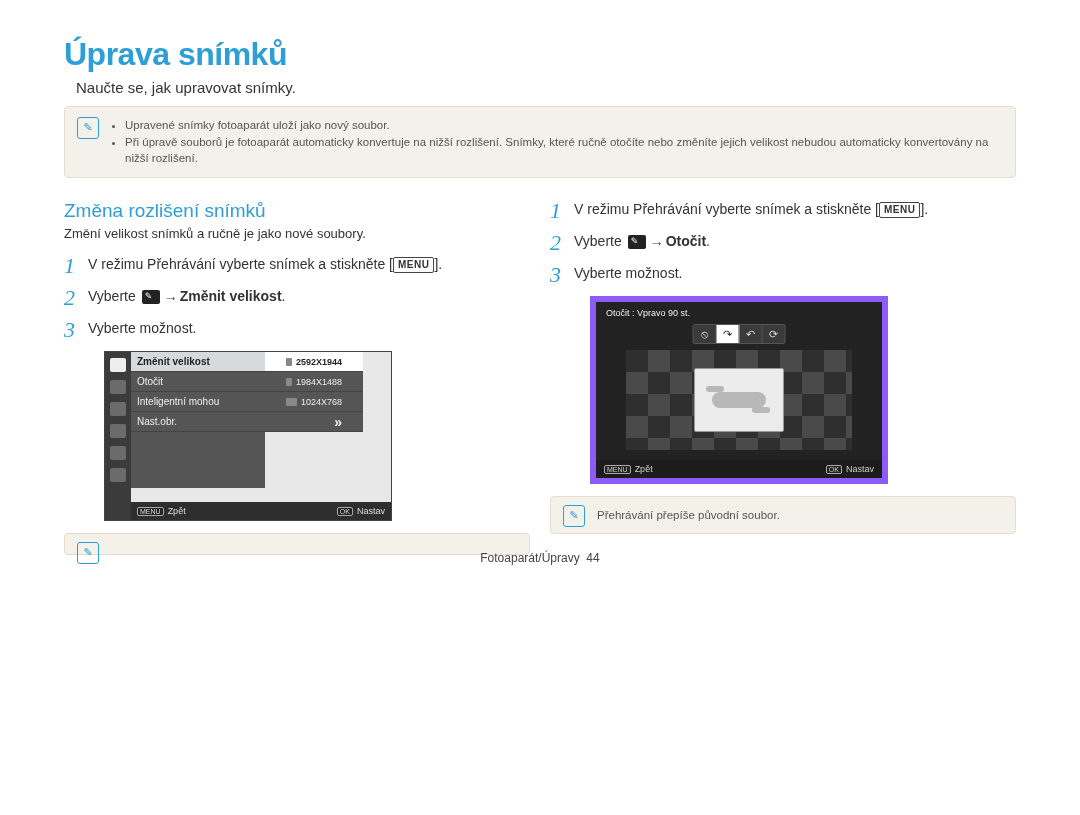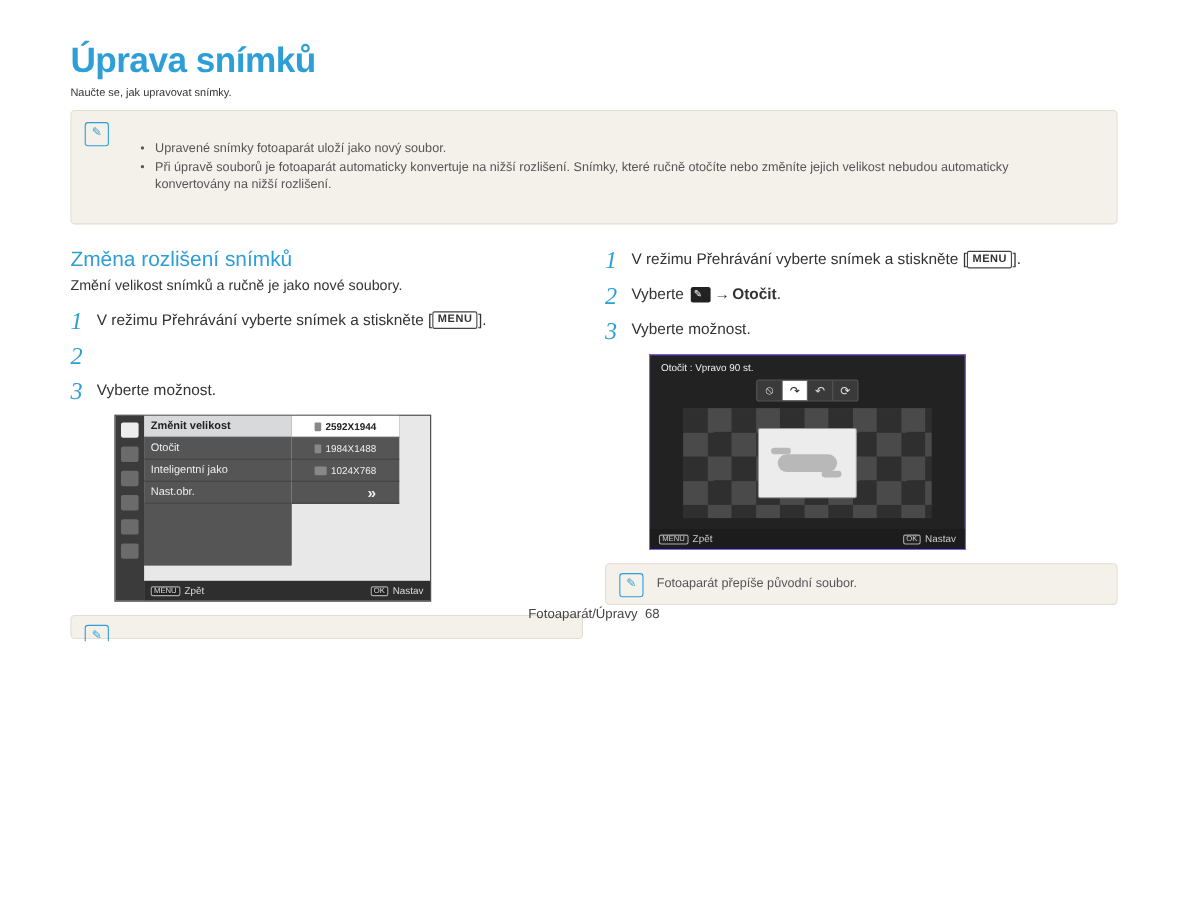--- a/index.html
+++ b/index.html
@@ -1,21 +1,21 @@
 <!DOCTYPE html>
 <html><head>
 <meta charset="utf-8">
 <style>
   html,body{margin:0;padding:0;font-family:Arial,Helvetica,sans-serif;color:#333;background:#fff}
   .page{width:1080px;height:583px;box-sizing:border-box;padding:36px 64px 0 64px;position:relative}
   h1{color:#2e9fd6;font-size:32px;font-weight:600;margin:0 0 6px 0;letter-spacing:-0.5px}
-  .intro{font-size:10px;margin:0 0 10px 0}
+  .intro{font-size:15px;margin:0 0 10px 12px}
   .notebox{background:#f4f1ea;border:1px solid #e5ddd0;border-radius:4px;padding:10px 14px 10px 46px;position:relative;font-size:11.5px;line-height:1.45;color:#555;margin-bottom:22px}
   .notebox .note-icon{position:absolute;left:12px;top:10px;width:20px;height:20px;border:1.5px solid #2e9fd6;border-radius:3px;color:#2e9fd6;display:flex;align-items:center;justify-content:center;font-size:11px}
-  .notebox ul{margin:16px;padding-left:14px}
+  .notebox ul{margin:0;padding-left:14px}
   .columns{display:flex;gap:20px}
   .col{flex:1;min-width:0}
   h2{color:#2e9fd6;font-size:19px;font-weight:500;margin:0 0 4px 0}
   .subtitle{font-size:13px;margin:0 0 14px 0}
   .step{display:flex;align-items:flex-start;gap:8px;font-size:14px;margin-bottom:10px;line-height:1.4}
   .step .num{color:#2e9fd6;font-family:'Times New Roman',serif;font-style:italic;font-size:22px;min-width:16px;line-height:1}
   .menu-label{border:1px solid #444;border-radius:2px;padding:0 4px;font-size:10px;font-weight:bold;letter-spacing:0.5px;display:inline-block;line-height:14px;vertical-align:middle}
   .arrow{display:inline-block;margin:0 2px;font-weight:bold}
   .emph{font-weight:bold}
   .edit-icon{display:inline-block;width:18px;height:14px;background:#222;border-radius:2px;vertical-align:middle;position:relative;margin:0 2px}
@@ -31,21 +31,21 @@
   .menu-row.fill{height:56px;border:0;background:#555}
   .res-panel{position:absolute;left:160px;top:0;width:98px;background:#555}
   .res-row{height:19px;display:flex;align-items:center;padding:0 21px;color:#eee;gap:4px;border-bottom:1px solid #444;font-size:9px}
   .res-row.sel{background:#fff;color:#222;font-weight:bold}
   .res-row .chip{width:11px;height:8px;background:#888;border-radius:1px}
   .res-row .more{font-weight:bold;font-size:14px;margin-left:auto}
   .lcd-footer{position:absolute;left:26px;right:0;bottom:0;height:18px;background:#2e2e2e;color:#ddd;display:flex;align-items:center;font-size:9px;padding:0 6px;gap:4px}
   .kbd{border:1px solid #aaa;border-radius:2px;padding:0 2px;font-size:7px;background:#222}
   .lcd-footer .mid{flex:1}
   
-  .lcd2{width:286px;height:176px;border:1px solid #8b5cf6;background:#222;margin:6px 0 12px 40px;position:relative;font-size:10px;color:#ddd}
+  .lcd2{width:286px;height:176px;border:6px solid #8b5cf6;background:#222;margin:6px 0 12px 40px;position:relative;font-size:10px;color:#ddd}
   .lcd2-title{position:absolute;left:10px;top:6px;font-size:9px;color:#eee}
   .rot-bar{position:absolute;top:22px;left:50%;transform:translateX(-50%);display:flex;background:#3a3a3a;border:1px solid #555;border-radius:2px;overflow:hidden}
   .rot-btn{width:22px;height:18px;display:flex;align-items:center;justify-content:center;color:#ddd;font-size:11px;border-right:1px solid #555}
   .rot-btn.sel{background:#fff;color:#222}
   .rot-btn:last-child{border-right:0}
   .checker{position:absolute;left:30px;right:30px;top:48px;bottom:28px;
     background:conic-gradient(#4a4a4a 25%,#2f2f2f 0 50%,#4a4a4a 0 75%,#2f2f2f 0);
     background-size:44px 44px;display:flex;align-items:center;justify-content:center}
   .photo{width:88px;height:62px;background:#ececec;border:1px solid #999;border-radius:2px;display:flex;align-items:center;justify-content:center}
   .body{width:54px;height:16px;background:#b8b8b8;border-radius:8px;position:relative}
@@ -81,39 +81,42 @@
       <p class="subtitle">Změní velikost snímků a ručně je jako nové soubory.</p>
 
       <div class="step">
         <span class="num">1</span>
         <span>
           <span>V režimu Přehrávání vyberte snímek a stiskněte [</span><span class="menu-label">MENU</span><span>].</span>
         </span>
       </div>
       <div class="step">
         <span class="num">2</span>
+        <span>
+          <span>Vyberte </span><span class="edit-icon"></span><span class="arrow"> → </span><span class="emph">Změnit velikost</span><span>.</span>
+        </span>
       </div>
       <div class="step">
         <span class="num">3</span>
         <span>Vyberte možnost.</span>
       </div>
 
       <div class="lcd">
         <div class="lcd-side">
           <div class="side-ic sel"></div>
           <div class="side-ic"></div>
           <div class="side-ic"></div>
           <div class="side-ic"></div>
           <div class="side-ic"></div>
           <div class="side-ic"></div>
         </div>
         <div class="menu-panel">
           <div class="menu-row sel">Změnit velikost</div>
           <div class="menu-row">Otočit</div>
-          <div class="menu-row">Inteligentní jako</div>
+          <div class="menu-row">Inteligentní mohou</div>
           <div class="menu-row">Nast.obr.</div>
           <div class="menu-row fill"></div>
         </div>
         <div class="res-panel">
           <div class="res-row sel">
               <span class="chip"></span>
               <span>2592X1944</span>
             </div>
           <div class="res-row">
               <span class="chip"></span>
@@ -177,21 +180,21 @@
           <span class="kbd">MENU</span>
           <span>Zpět</span>
           <span class="mid"></span>
           <span class="kbd">OK</span>
           <span>Nastav</span>
         </div>
       </div>
 
       <div class="smallnote">
         <div class="note-icon">✎</div>
-        <span>Fotoaparát přepíše původní soubor.</span>
+        <span>Přehrávání přepíše původní soubor.</span>
       </div>
     </div>
   </div>
 
   <div class="page-footer">
-    <span>Fotoaparát/Úpravy</span>&nbsp;&nbsp;<span>68</span>
+    <span>Fotoaparát/Úpravy</span>&nbsp;&nbsp;<span>44</span>
   </div>
 </div>
 
 </body></html>

